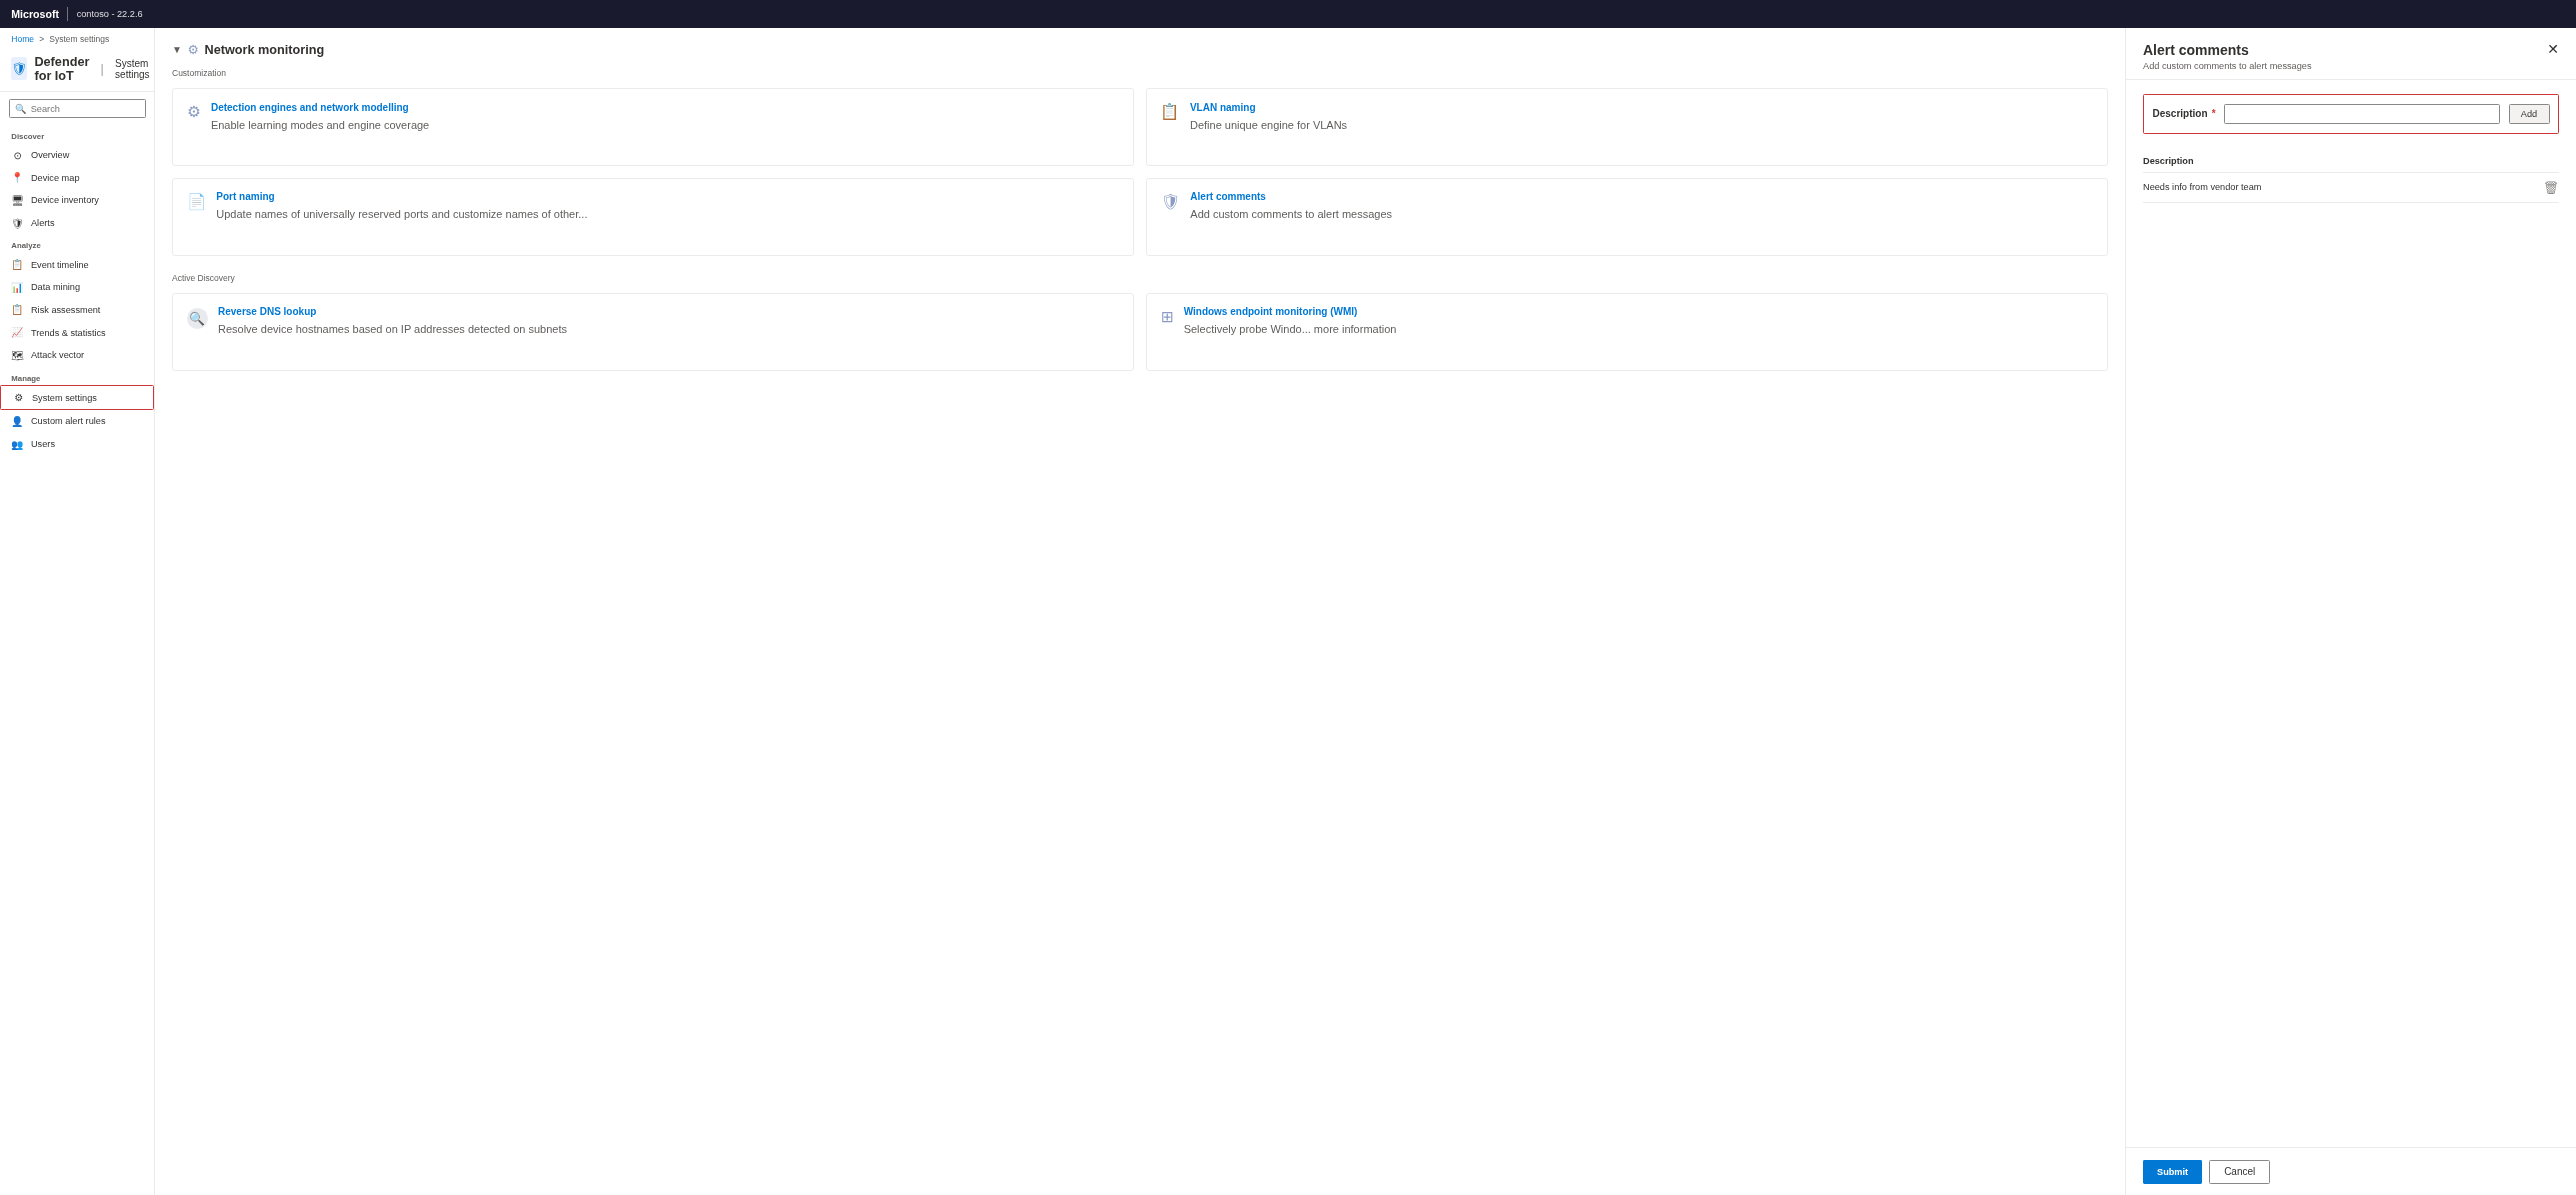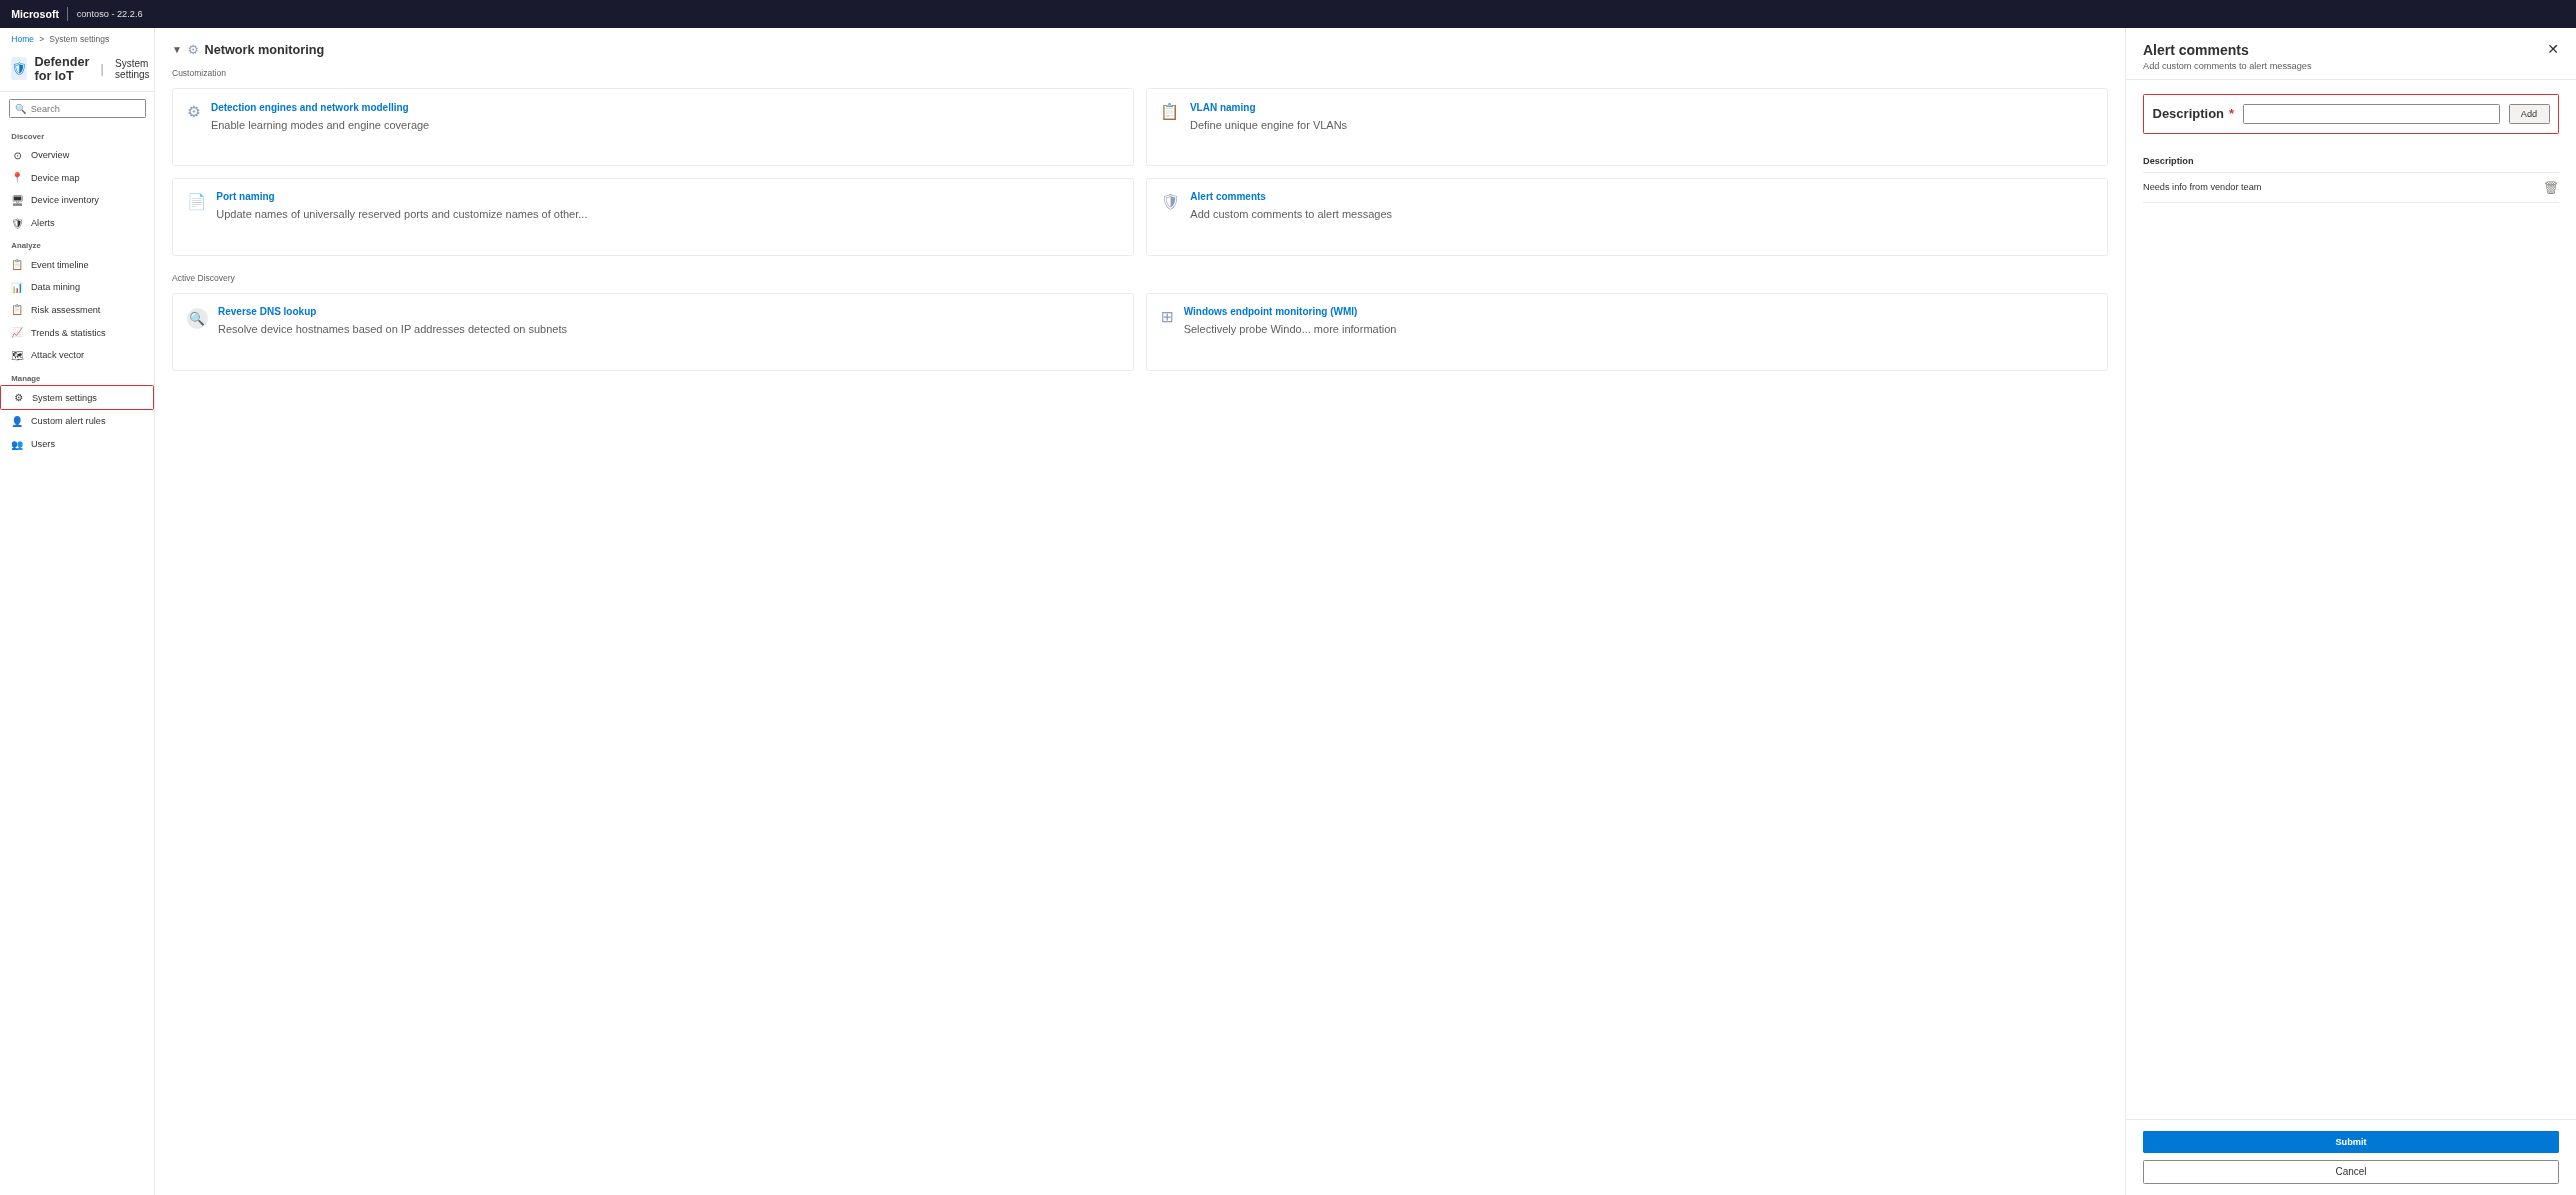--- a/index.html
+++ b/index.html
@@ -259,21 +259,21 @@
     .form-row {
       display: flex;
       align-items: center;
       gap: 8.5px;
       border: 1.4px solid #d13438;
       padding: 8.5px;
       border-radius: 1.4px;
       margin-bottom: 17px;
     }
     .form-label {
-      font-size: 13px;
+      font-size: 10px;
       font-weight: 600;
       white-space: nowrap;
     }
     .required-star {
       color: #d13438;
       margin-left: 1.4px;
     }
     .form-input {
       flex: 1;
       border: 0.7px solid #8a8886;
@@ -321,21 +321,20 @@
       color: #8a8886;
       font-size: 12.7px;
       padding: 0;
     }
 
     .panel-footer {
       padding: 11.3px 17px;
       border-top: 0.7px solid #edebe9;
       display: flex;
       gap: 7px;
-      flex-direction: column;
     }
     .submit-btn {
       background: #0078d4;
       color: white;
       border: none;
       padding: 5.6px 14px;
       font-size: 9.2px;
       border-radius: 1.4px;
       cursor: pointer;
       font-weight: 600;

